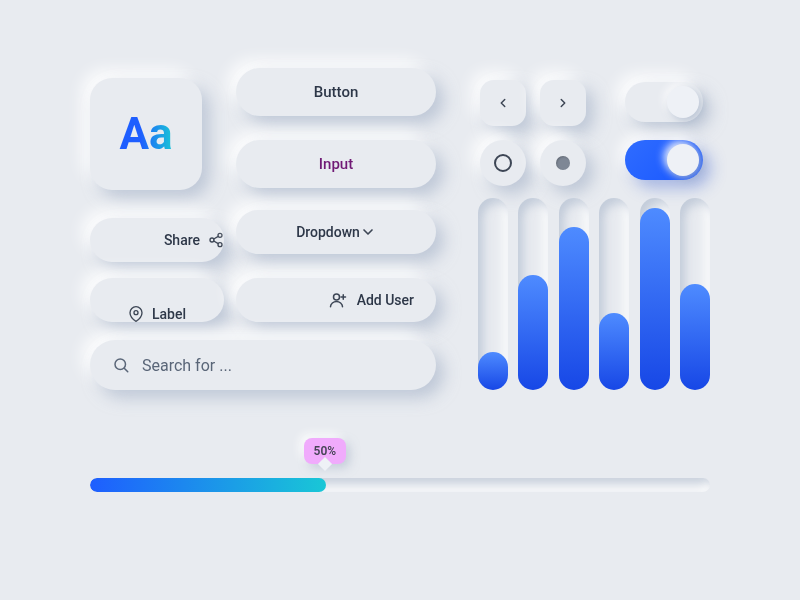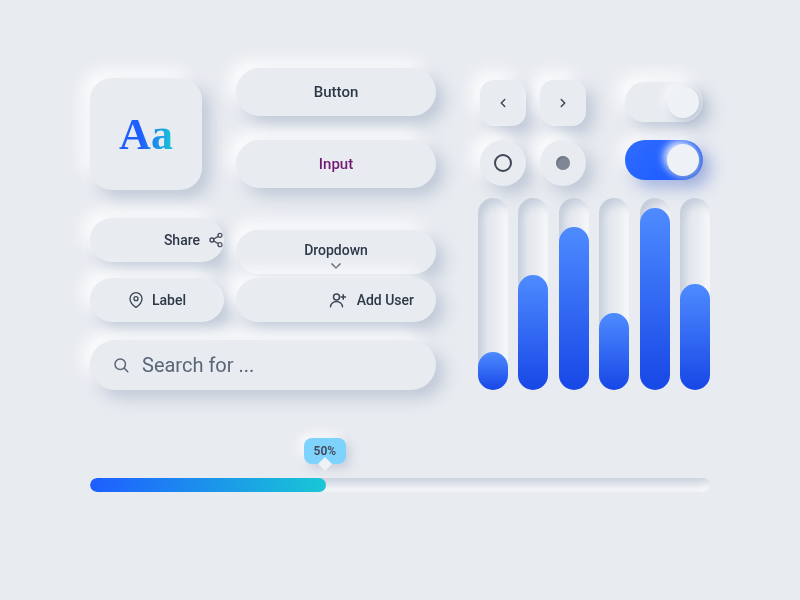--- a/index.html
+++ b/index.html
@@ -18,42 +18,42 @@
     box-shadow: 8px 8px 16px rgba(163,177,198,0.6),
                 -8px -8px 16px rgba(255,255,255,0.9);
   }
   .pill { border-radius: 999px; }
   .rounded { border-radius: 22px; }
   .center { display: flex; align-items: center; justify-content: center; }
 
   
   .aa-tile {
     position: absolute; left: 90px; top: 78px;
-    width: 112px; height: 112px; font-family: Liberation Serif, serif;
+    width: 112px; height: 112px;
   }
   .aa-text {
     font-size: 44px; font-weight: 700;
     background: linear-gradient(90deg,#1e5eff 0%,#1e5eff 40%,#19c7d6 100%);
     -webkit-background-clip: text; background-clip: text;
     -webkit-text-fill-color: transparent; color: transparent;
   }
 
   
   .btn-mid { position: absolute; left: 236px; width: 200px; height: 48px; font-size: 15px; font-weight: 500; }
   .btn-top { top: 68px; }
   .inp-top { top: 140px; }
 
   
   .btn-left { position: absolute; left: 90px; width: 134px; height: 44px; font-size: 14px; font-weight: 500; gap: 8px; }
   .share-top { top: 218px; justify-content: flex-end; }
-  .label-top { top: 278px; }
+  .label-top { top: 278px; align-items: flex-end; }
 
   
   .btn-col2 { position: absolute; left: 236px; width: 200px; height: 44px; font-size: 14px; font-weight: 500; padding: 0 22px; }
-  .drop-top { top: 230px; justify-content: flex-end; flex-direction: column; }
+  .drop-top { top: 210px; justify-content: center; }
   .adduser-top { top: 278px; gap: 10px; justify-content: flex-end; }
 
   
   .sqbtn { position: absolute; top: 80px; width: 46px; height: 46px; border-radius: 14px; }
   .arr-l { left: 480px; }
   .arr-r { left: 540px; }
 
   
   .rad { position: absolute; top: 140px; width: 46px; height: 46px; border-radius: 50%; }
   .rad-l { left: 480px; }
@@ -70,21 +70,21 @@
   .knob {
     position:absolute; top:4px; width:32px; height:32px; border-radius:50%;
     background:#eef1f6;
     box-shadow: 3px 3px 8px rgba(163,177,198,.7), -3px -3px 8px rgba(255,255,255,.9);
   }
   .knob-r { right:4px; }
 
   
   .search {
     position:absolute; left:90px; top:340px; height:50px; width:346px;
-    padding: 0 22px; gap:12px; justify-content:flex-start; font-size:20px; color:#5a6678;
+    padding: 0 22px; gap:12px; justify-content:flex-start; font-size:16px; color:#5a6678;
   }
 
   
   .chart {
     position:absolute; left:478px; top:198px; width:232px; height:192px;
     display:flex; align-items:flex-end; justify-content:space-between;
   }
   .slot {
     width:30px; height:100%; border-radius:999px;
     background:#e8ebf0;
@@ -105,21 +105,21 @@
                 inset -4px -4px 8px rgba(255,255,255,.9);
     position:relative; overflow:hidden;
   }
   .prog-fill{
     position:absolute; left:0; top:0; bottom:0; width:38%;
     background: linear-gradient(90deg,#1e5eff 0%, #19c7d6 100%);
     border-radius:999px;
   }
   .prog-tip{
     position:absolute; top:-40px; left:calc(38% - 22px);
-    background:#7dd3fc; border-radius:8px; font-size:12px; font-weight:600;
+    background:#f0abfc; border-radius:8px; font-size:12px; font-weight:600;
     padding:6px 10px; color:#445;
     box-shadow: 4px 4px 10px rgba(163,177,198,.5), -4px -4px 10px rgba(255,255,255,.9);
   }
   .prog-tip::after{
     content:""; position:absolute; bottom:-5px; left:50%; transform:translateX(-50%) rotate(45deg);
     width:10px; height:10px; background:#eef1f6;
   }
 
   svg { display:block; }
   .outline-ring { width:18px;height:18px;border:2.5px solid #3d4655;border-radius:50%; }

